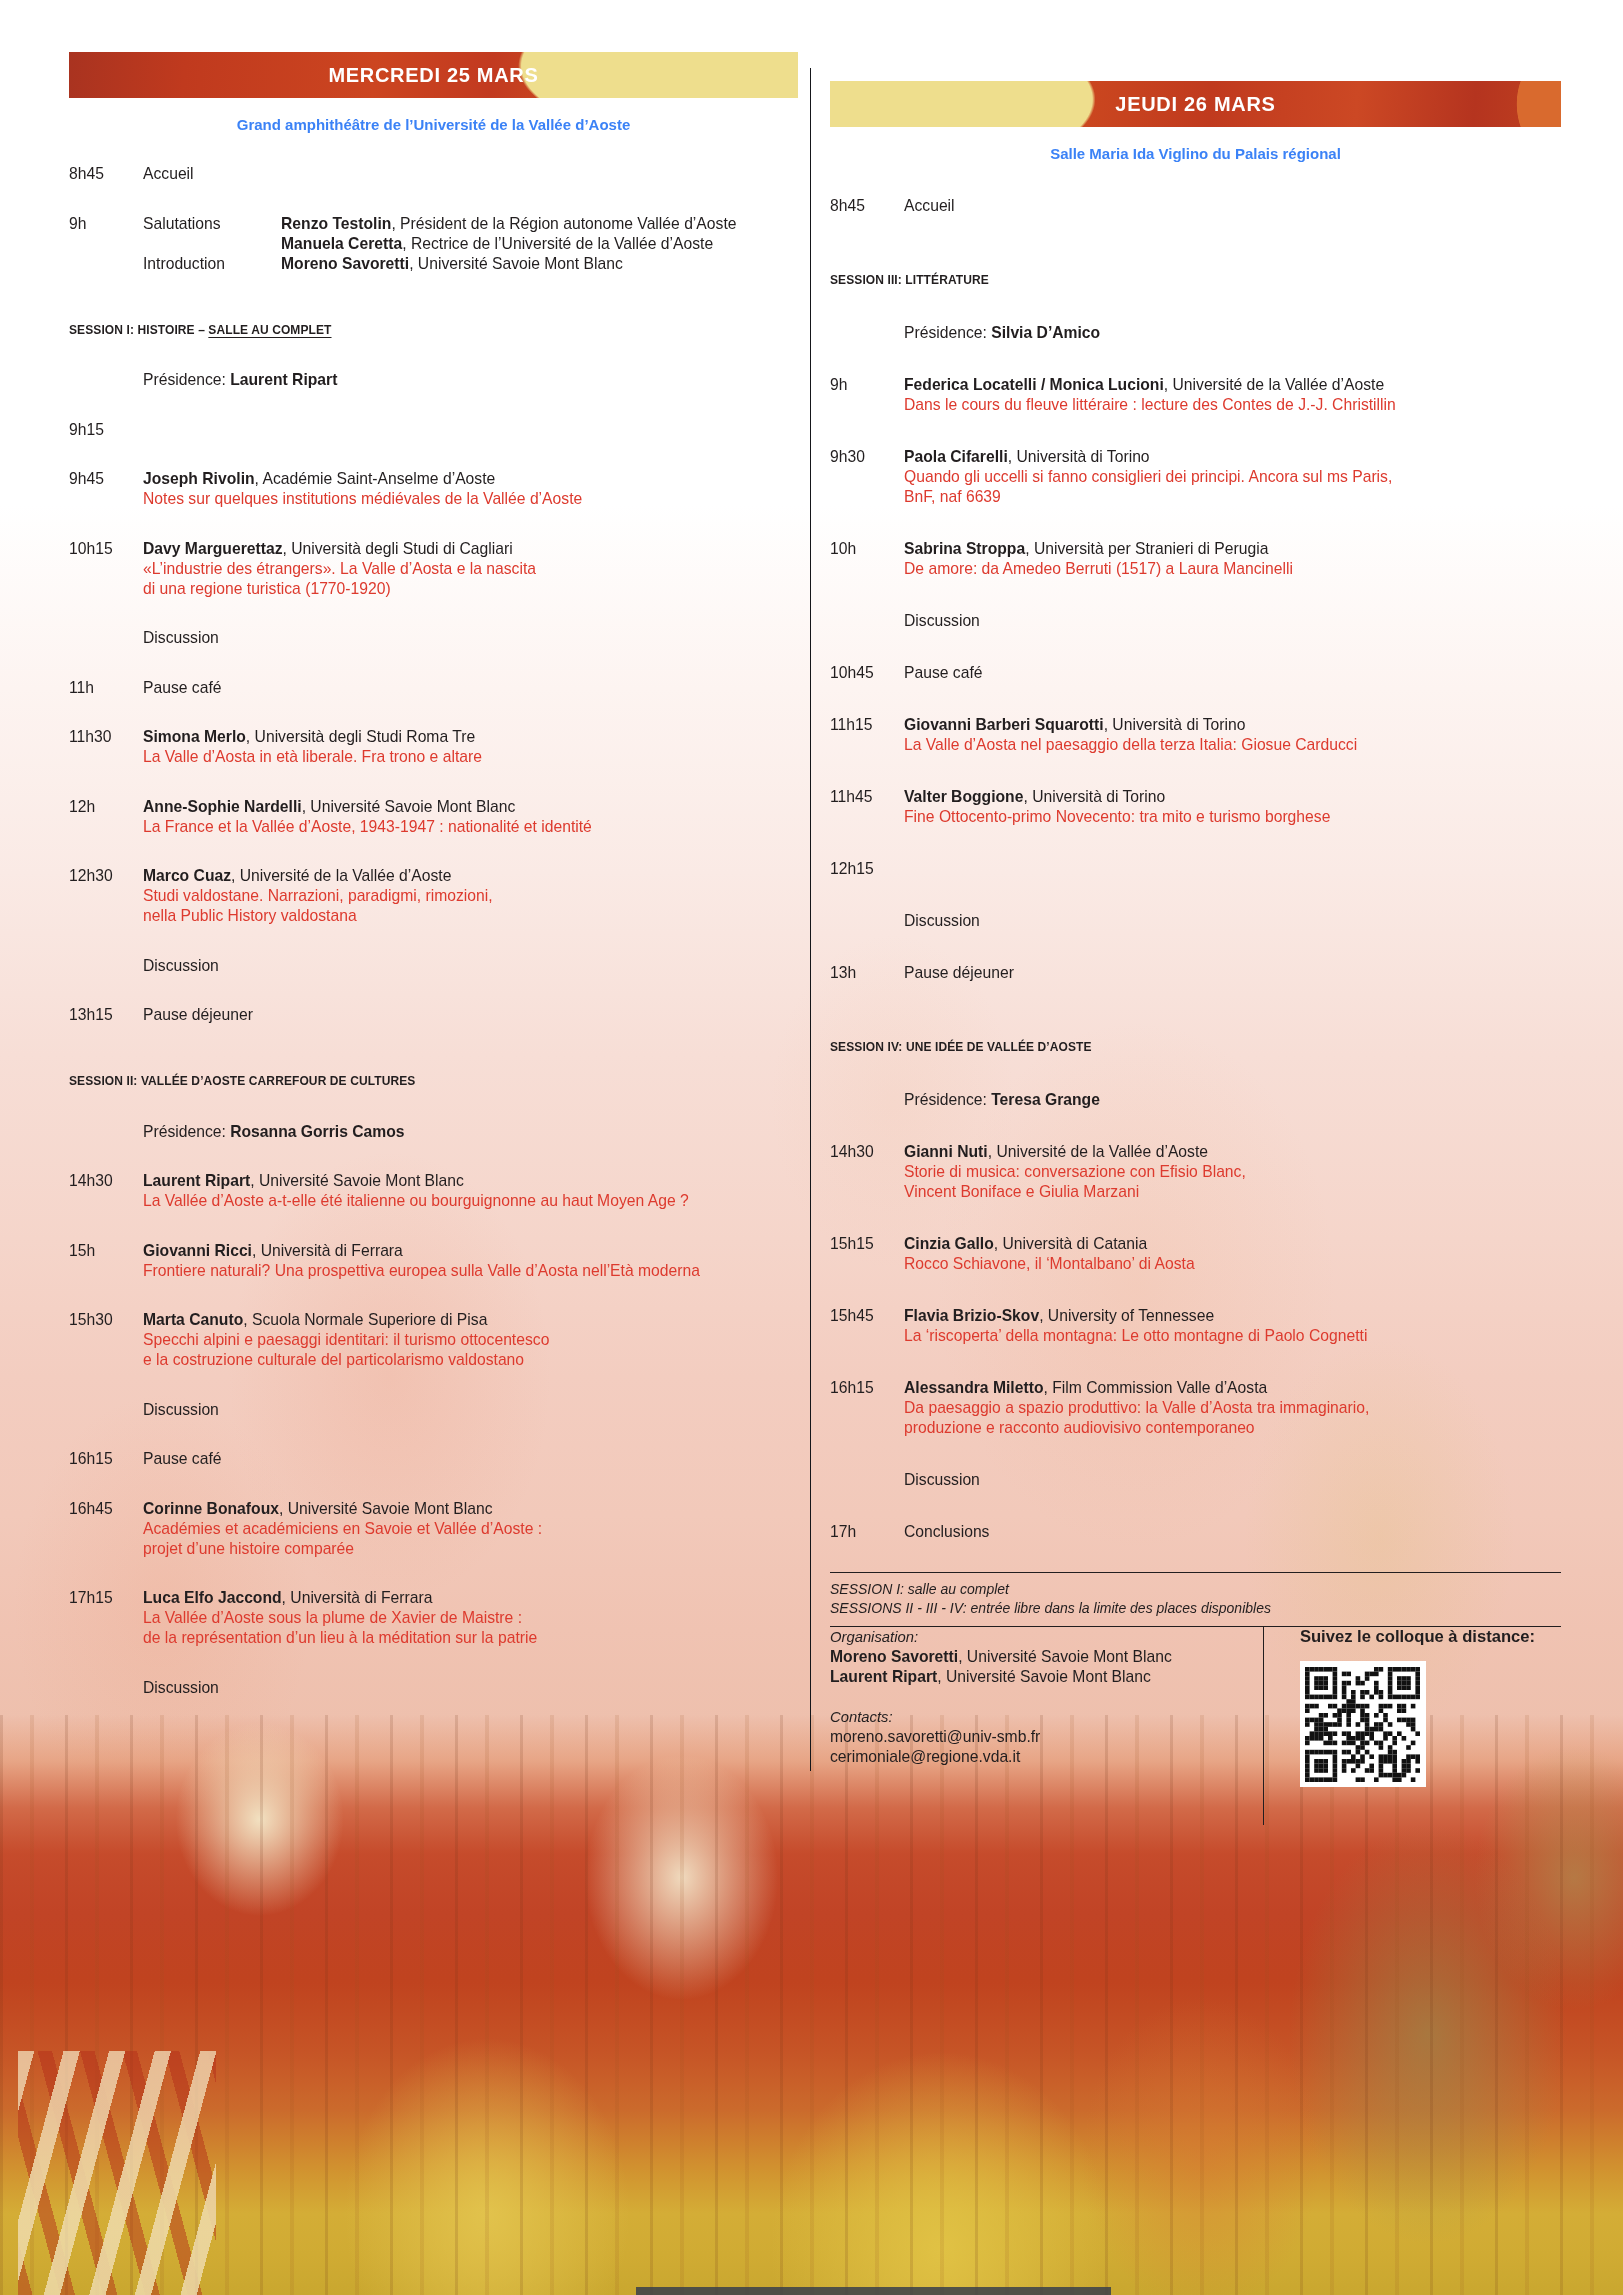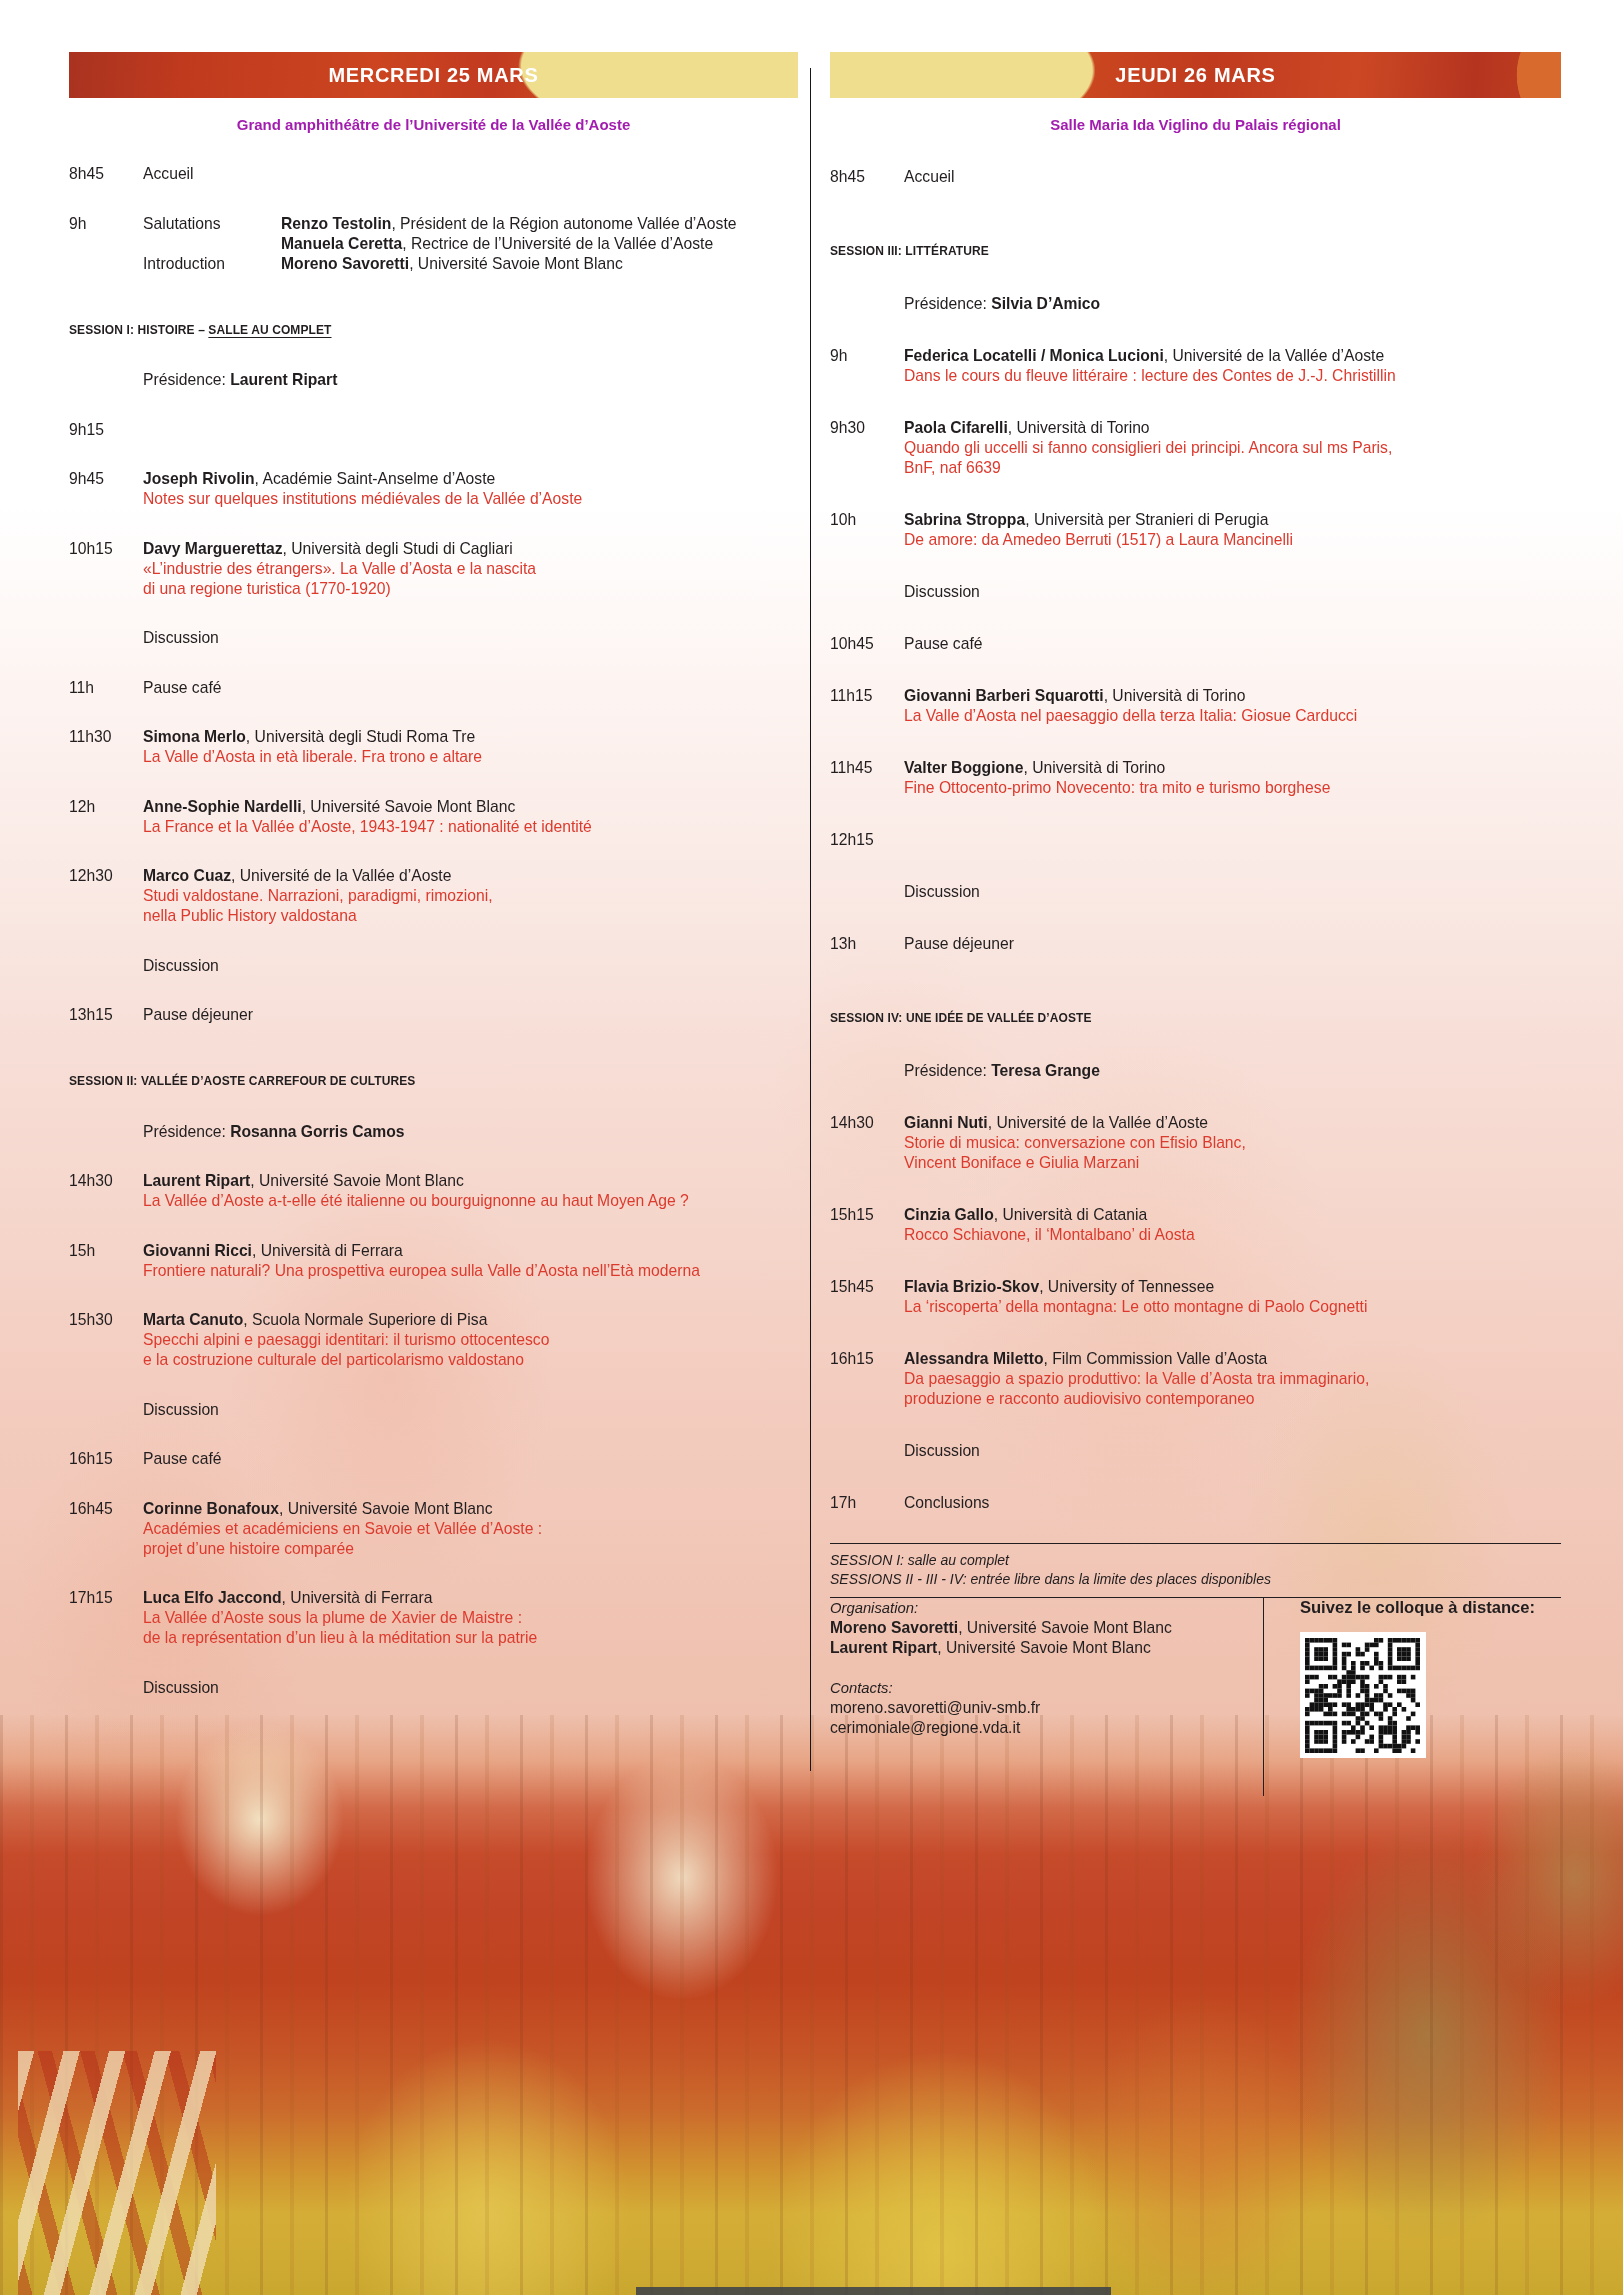--- a/index.html
+++ b/index.html
@@ -41,24 +41,24 @@
 
   .banner{position:relative;height:46px;display:flex;align-items:center;justify-content:center;}
   .banner-left{background:
     radial-gradient(46% 300% at 86% 30%, #eede8d 0 52%, rgba(238,222,141,0) 53%),
     radial-gradient(26% 220% at 100% 120%, #e4c763 0 55%, rgba(228,199,99,0) 56%),
     linear-gradient(95deg,#a93320 0%,#c03a1e 16%,#cc4520 42%,#c23a20 58%,#cf4f1f 74%,#c6411f 100%);}
   .banner-right{background:
     radial-gradient(44% 300% at 13% 40%, #eede8d 0 52%, rgba(238,222,141,0) 53%),
     radial-gradient(24% 220% at 0% -40%, #e4c763 0 55%, rgba(228,199,99,0) 56%),
     radial-gradient(10% 200% at 100% 50%, #d96a2e 0 60%, rgba(217,106,46,0) 61%),
-    linear-gradient(95deg,#c8431f 0%,#cf4c20 28%,#c03a1e 52%,#cc4824 72%,#b5341f 88%,#c04120 100%);}
+    linear-gradient(95deg,#c8431f 0%,#cf4c20 28%,#c03a1e 52%,#cc4824 72%,#b5341f 88%,#c04120 100%); margin-top: 29px;}
   .banner-label{color:#ffffff;font-weight:bold;font-size:20px;letter-spacing:0.7px;}
 
-  .venue{margin-top:18.4px;text-align:center;color:#a21caf;font-weight:bold;font-size:15px;line-height:18.4px;}
+  .venue{margin-top:18.4px;text-align:center;color:#3b82f6;font-weight:bold;font-size:15px;line-height:18.4px;}
   .schedule{margin-top:5px;}
 
   .item{margin-top:29.5px;}
   .col-right .item{margin-top:32px;}
   .session-heading{margin-top:46px;font-weight:bold;font-size:12px;letter-spacing:0.1px;line-height:21px;}
   .col-right .session-heading{margin-top:54px;}
   .session-underline{text-decoration:underline;text-decoration-thickness:1.4px;text-underline-offset:3.2px;}
 
   .row{display:grid;grid-template-columns:74px 1fr;align-items:baseline;font-size:15.7px;line-height:20px;}
   .opening-line{display:grid;grid-template-columns:138px 1fr;}

